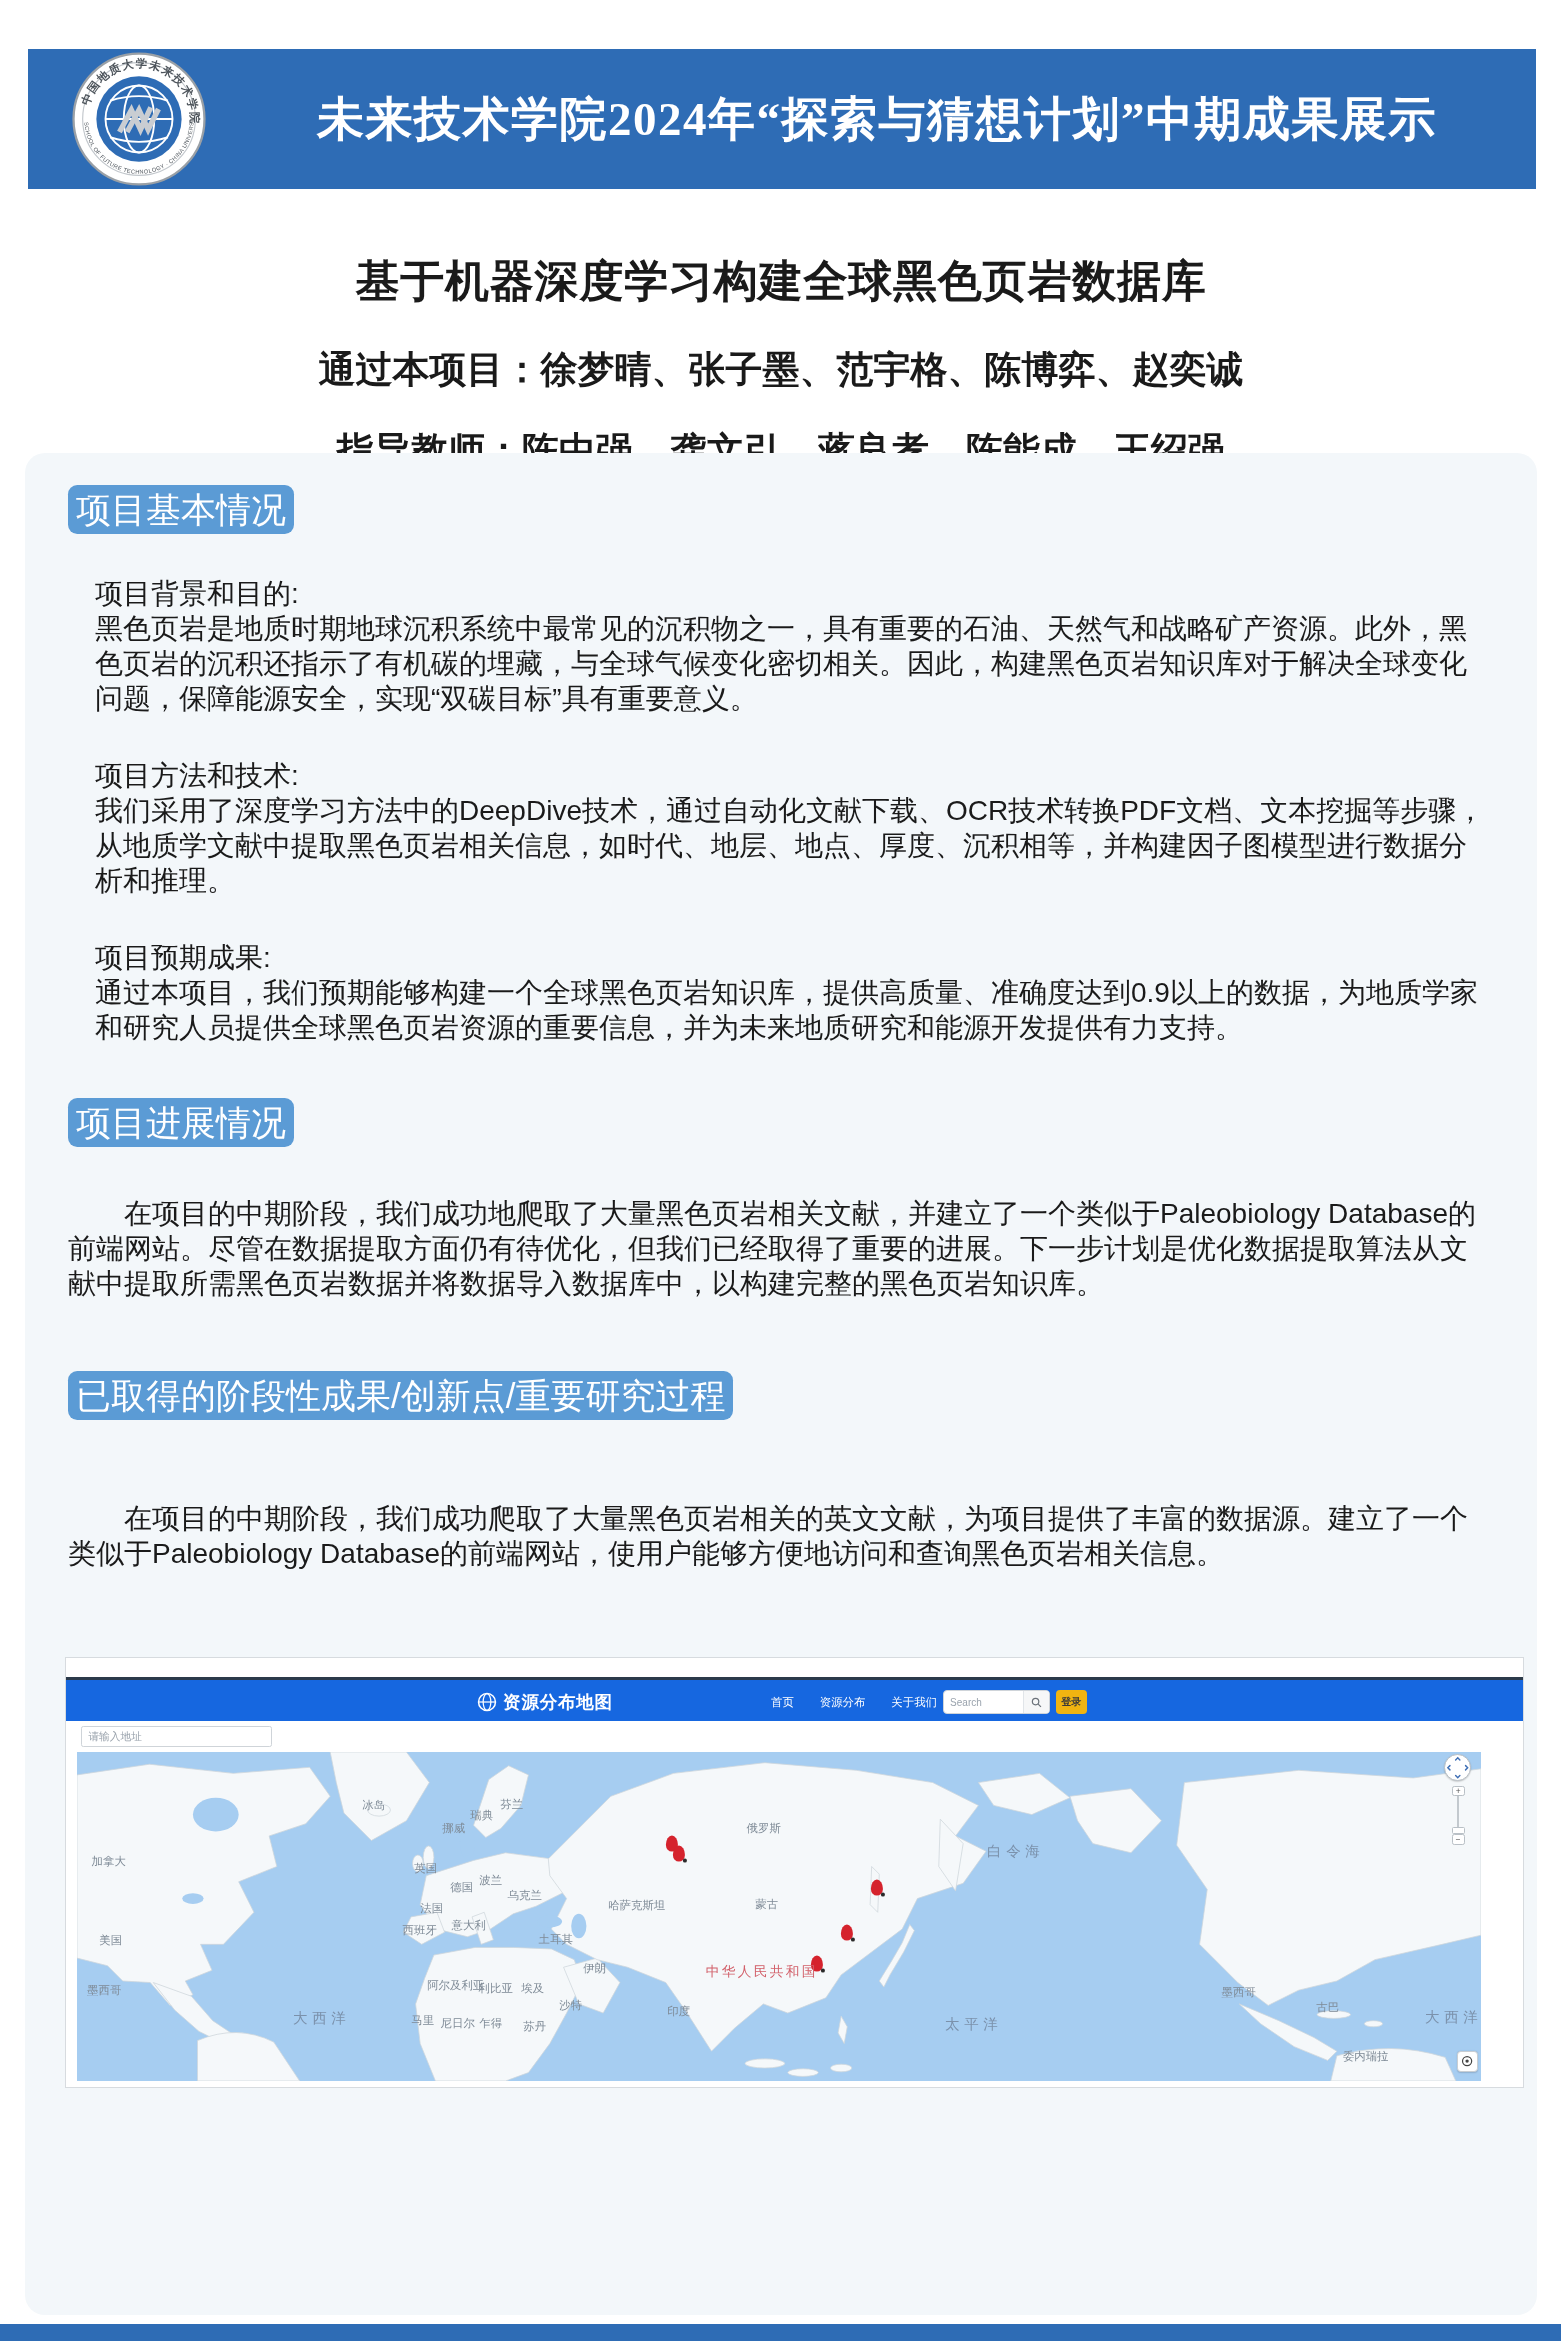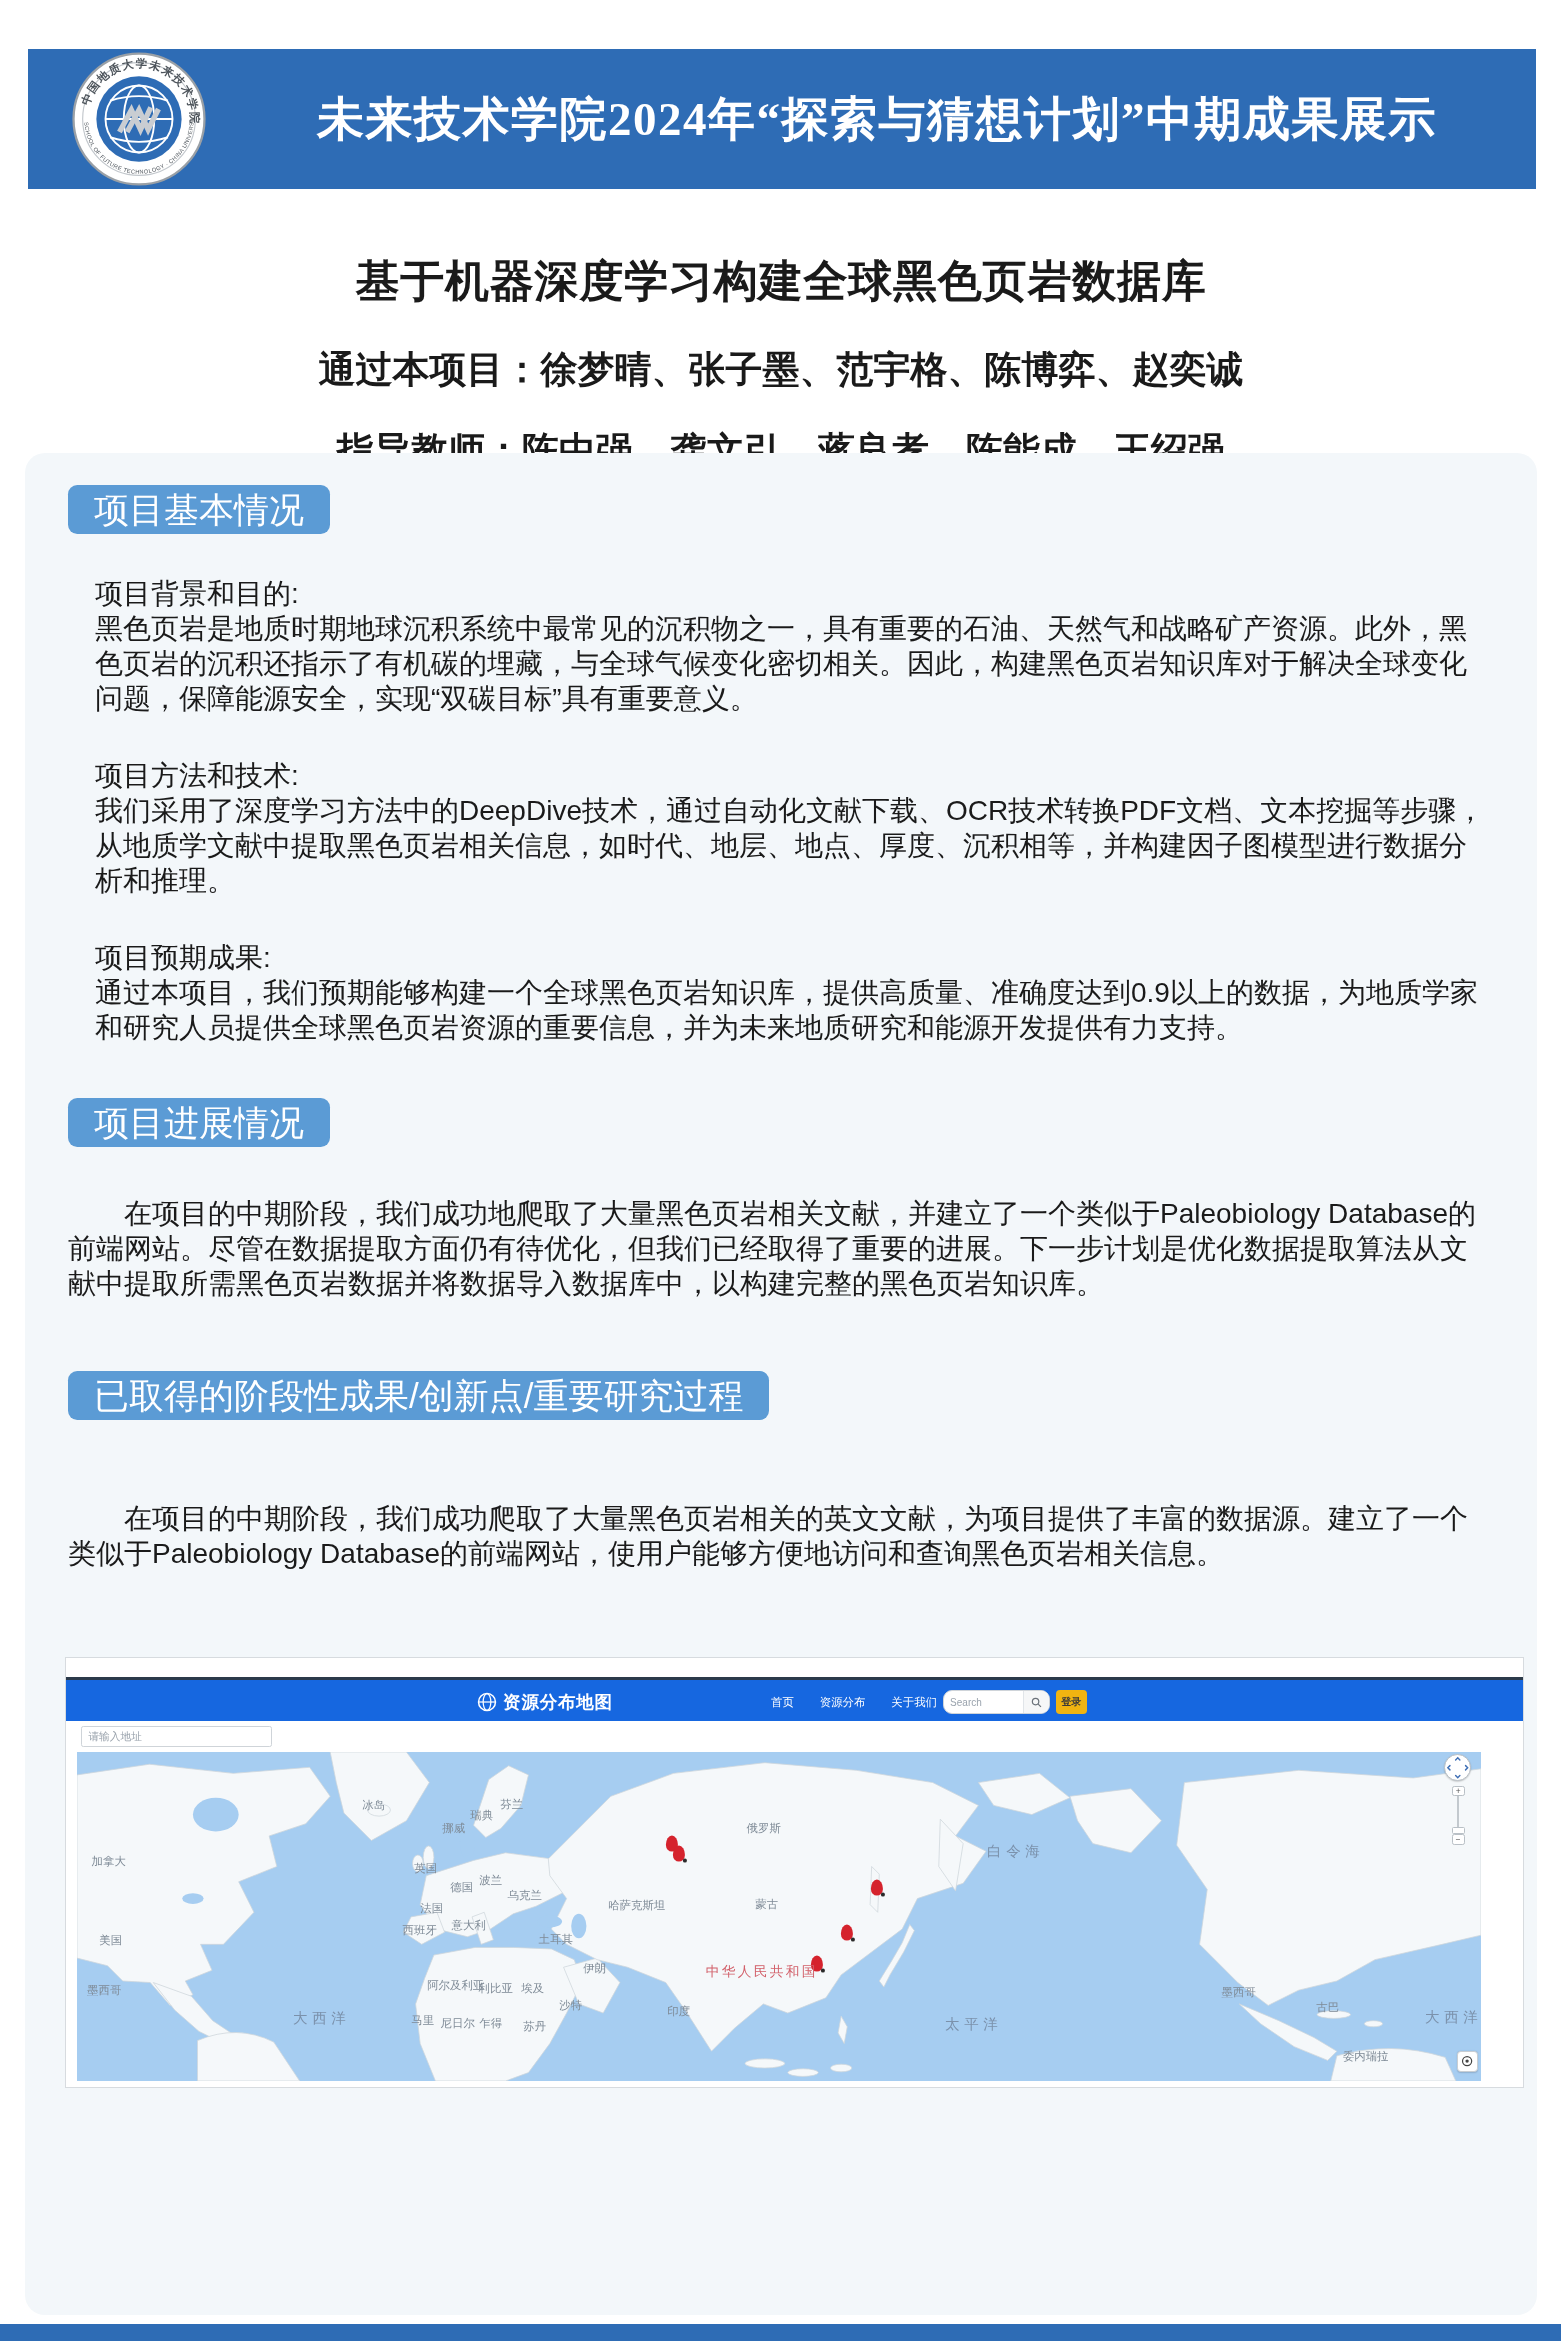--- a/index.html
+++ b/index.html
@@ -17,21 +17,21 @@
 
   
   .main-title { margin:64px 30.5px 0; text-align:center; font-size:44px; font-weight:800; letter-spacing:0.8px; }
   .members-line { margin:34px 30.5px 0; text-align:center; font-size:37px; font-weight:700; }
   .advisors-line { margin:30.5px 30.5px 0; text-align:center; font-size:37px; font-weight:700; }
 
   
   .card { position:absolute; left:25px; top:453px; width:1512px; height:1862px;
           background:#f3f7fa; border-radius:20px; }
   .chip { display:inline-block; margin-left:43px; background:var(--chip-blue); color:#ffffff;
-          font-size:35px; font-weight:500; line-height:49px; height:49px; padding:0 26px;
+          font-size:35px; font-weight:500; line-height:49px; height:49px; padding:0 8px;
           border-radius:9.2px; white-space:nowrap; }
   .chip-1 { margin-top:32px; }
   .chip-2 { margin-top:53px; }
   .chip-3 { margin-top:70px; }
 
   .para-group { margin:40px 46px 0 70px; font-size:28px; line-height:35px; }
   .para-group + .para-group { margin-top:35px; }
   .para-label { font-size:28px; line-height:35px;margin-top:42px; }
   .free-para { margin:49px 46px 0 43px; font-size:28px; line-height:35px; text-indent:2em; }
   .free-para.results { margin-top:81px; }
@@ -40,21 +40,21 @@
   .shot { position:absolute; left:40px; top:1204px; width:1459px; height:431px;
           background:#ffffff; border:1.5px solid #d7dbdf; }
   .shot-topgap { height:19px; background:#ffffff; }
   .shot-nav { position:relative; height:44px; background:var(--navbar-blue); border-top:3.1px solid #2b3a4a; }
   .brand { position:absolute; left:411px; top:0; height:44px; display:flex; align-items:center; gap:6.1px;
            color:#ffffff; font-size:17.5px; font-weight:700; letter-spacing:0.8px; }
   .nav-links { position:absolute; left:705px; top:0; height:44px; display:flex; align-items:center; gap:26px;
                color:#ffffff; font-size:11.4px;text-align:right; }
   .nav-links span { cursor:pointer; white-space:nowrap; }
   .nav-search { position:absolute; left:877px; top:10px; width:107px; height:24.4px; background:#ffffff;
-                border:0.8px solid #cfd4d9; border-radius:9px; display:flex; align-items:center; overflow:hidden; }
+                border:0.8px solid #cfd4d9; border-radius:4px; display:flex; align-items:center; overflow:hidden; }
   .nav-search input { flex:1; min-width:0; border:0; outline:none; padding:0 6.1px; font-size:10px; color:#333; background:transparent; }
   .nav-search .mag-zone { width:26px; height:100%; border-left:0.8px solid #e1e5e9; background:#f6f7f8;
                 display:flex; align-items:center; justify-content:center; }
   .login-btn { position:absolute; left:990px; top:10px; width:30.5px; height:24.4px; background:var(--button-yellow);
                border:0; border-radius:3.8px; font-size:10px; font-weight:700; color:#3a3a3a; cursor:pointer; }
 
   .addr-row { position:relative; height:30.5px; background:#ffffff; }
   .addr-input { position:absolute; left:15.3px; top:4.6px; width:191px; height:21.4px; border:0.8px solid #cfd4d9;
                 border-radius:2.3px; padding:0 6.1px; font-size:10.7px; color:#333; outline:none; }
   .addr-input::placeholder, .nav-search input::placeholder { color:#9aa3ad; }

